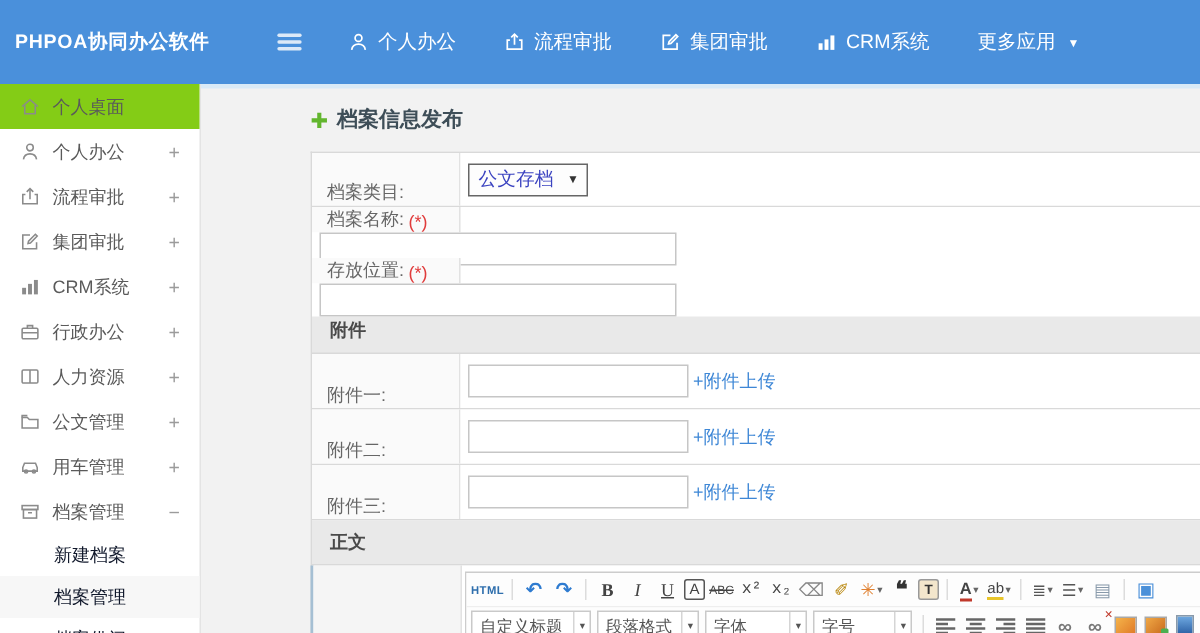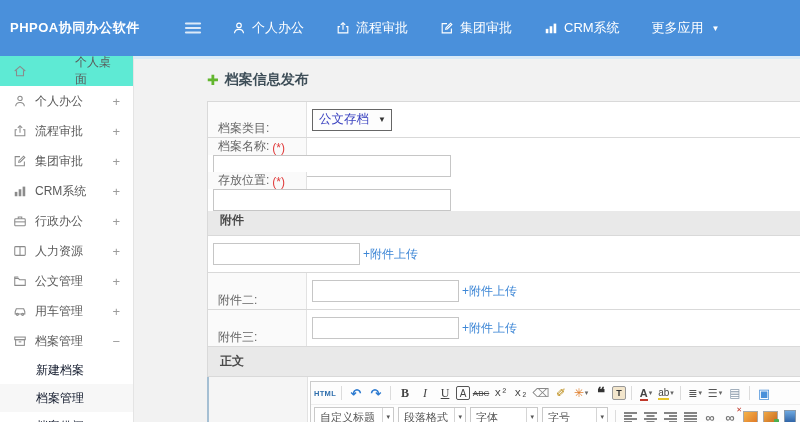--- a/index.html
+++ b/index.html
@@ -15,21 +15,21 @@
   .topnav-item { display:flex; align-items:center; gap:6px; font-size:13px; cursor:pointer; white-space:nowrap; }
   .topnav-item .ticon { display:flex; align-items:center; }
   .tcaret { font-size:8px; margin-left:2px; }
 
   
   .layout { display:flex; height:382px; }
 
   
   .sidebar { width:134px; background:#fff; border-right:1px solid #e4e4e4; flex-shrink:0; }
   .side-item { height:30px; display:flex; align-items:center; padding:0 13px; font-size:12px; color:#5a5a5a; cursor:pointer; }
-  .side-item.active { background:#5eead4;gap:40px; }
+  .side-item.active { background:#84cc16; }
   .side-item .sicon { color:#8b8b8b; margin-right:8px; display:flex; align-items:center; }
   .expander { margin-left:auto; color:#9b9b9b; font-size:13px; line-height:1; }
   .side-sub { }
   .side-sub-item { height:28px; display:flex; align-items:center; padding-left:36px; font-size:12px; color:#0f172a; cursor:pointer; }
   .side-sub-item.shaded { background:#f7f7f7; }
 
   
   .main { flex:1; background:#f2f2f2; border-top:3px solid #d9eaf7; padding:12px 0 0 73px; overflow:hidden; }
   .page-title { display:flex; align-items:center; gap:6px; font-size:14px; font-weight:bold; color:#3e4e58; }
   .plus-ico { color:#62b62e; font-size:14px; font-weight:normal; }
@@ -317,20 +317,23 @@
             <span class="req">(*)</span>
           </div>
           <div class="fcell">
             <input class="txt" type="text" style="">
           </div>
         </div>
 
         <div class="sec-row">附件</div>
 
         <div class="frow r-att">
+          <div class="lcell">
+            <span>附件一:</span>
+          </div>
           <div class="fcell">
             <input class="txt att" type="text" style="">
             <a class="upload">+附件上传</a>
           </div>
         </div>
 
         <div class="frow r-att">
           <div class="lcell">
             <span>附件二:</span>
           </div>

